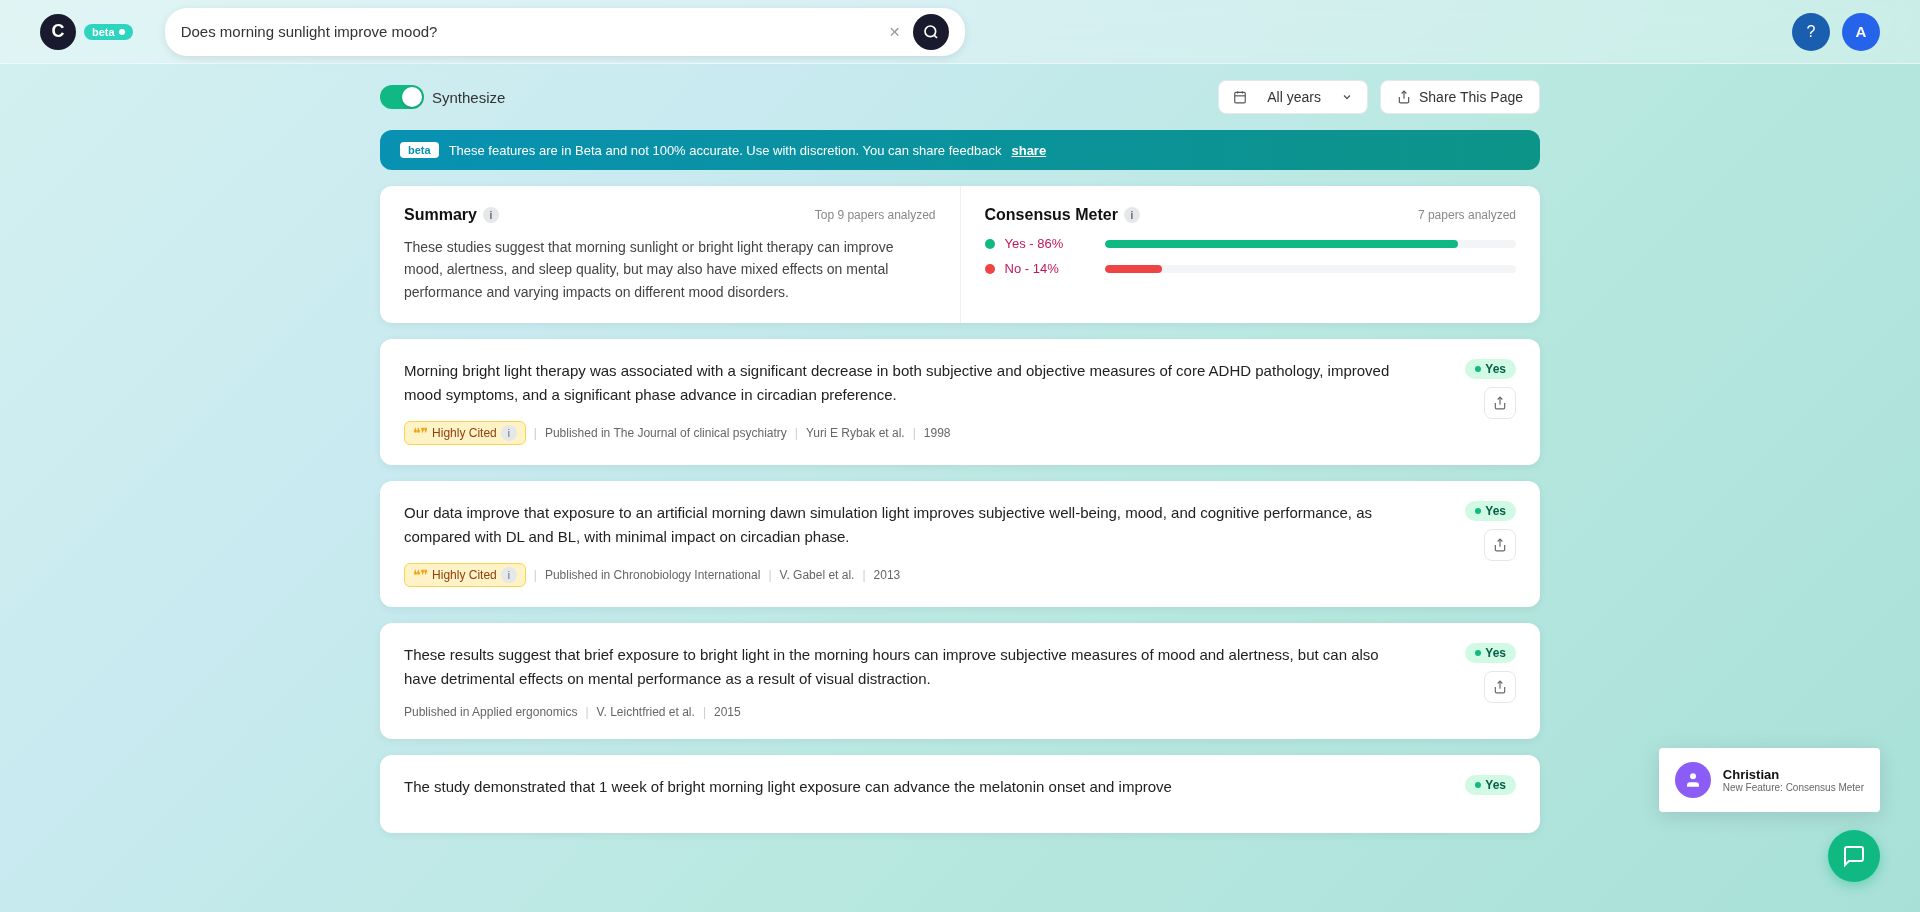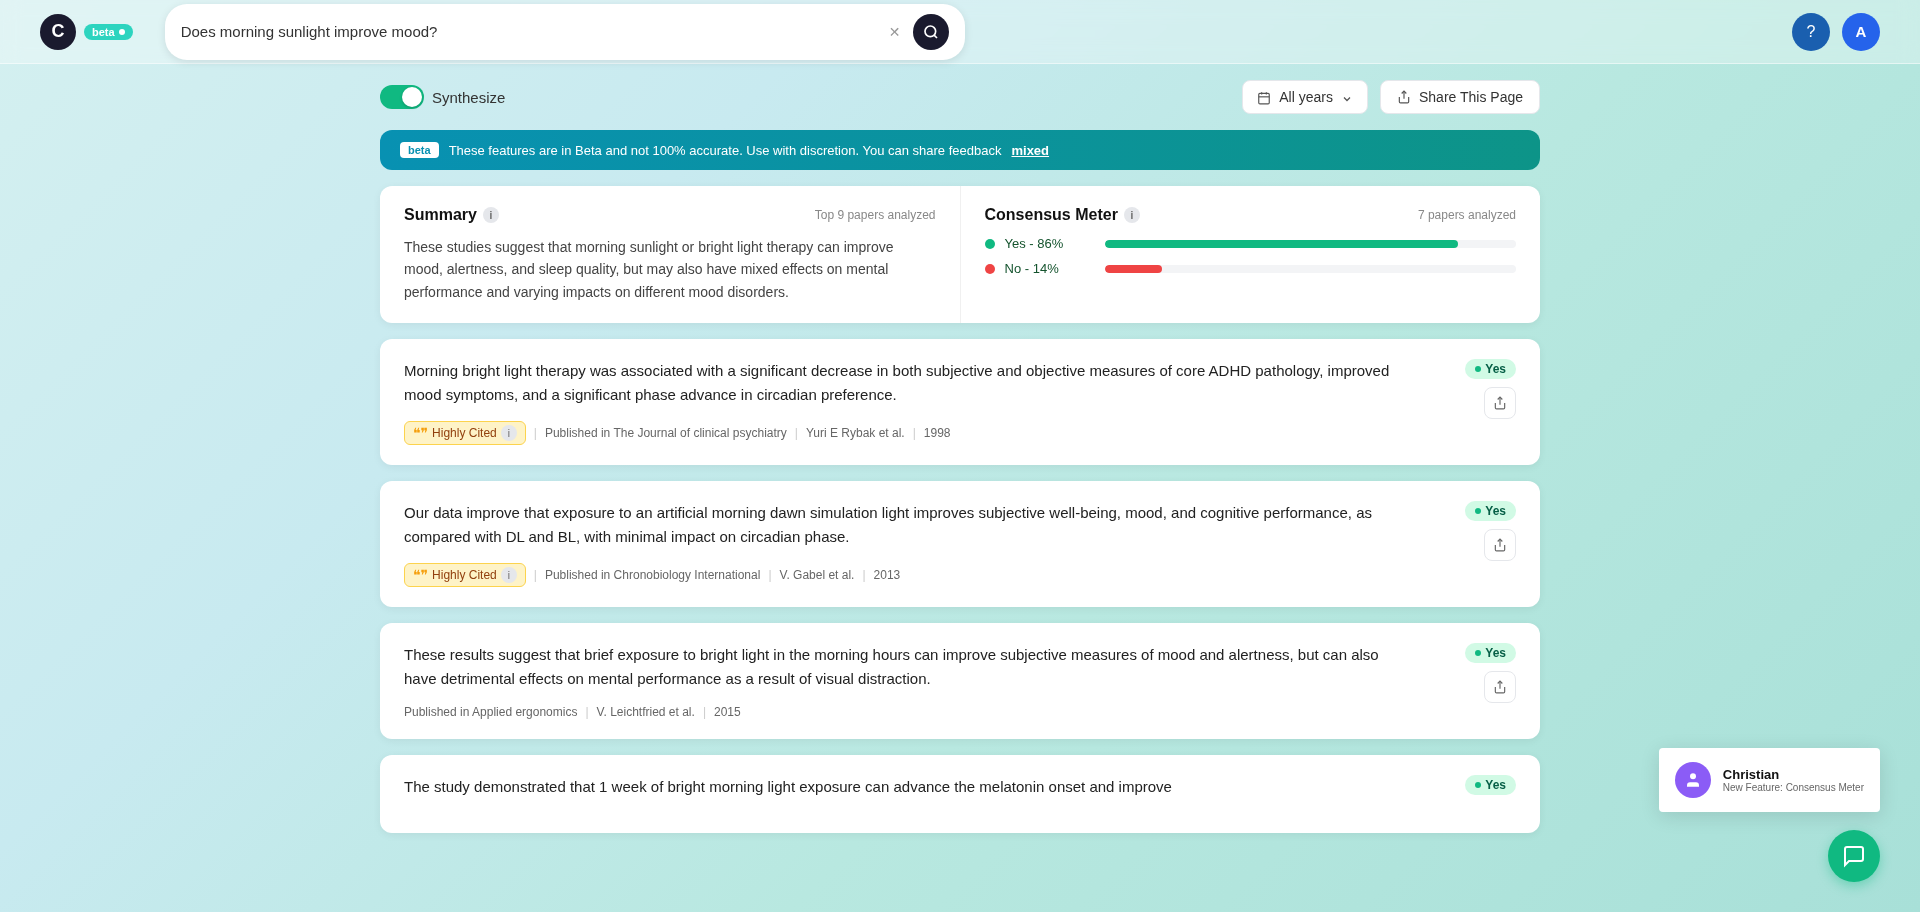--- a/index.html
+++ b/index.html
@@ -46,21 +46,21 @@
       display: flex; align-items: center; gap: 4px;
     }
     .beta-badge .dot {
       width: 6px; height: 6px;
       background: white;
       border-radius: 50%;
     }
     .search-bar {
       flex: 1;
       max-width: 800px;
-      height: 56px;
+      height: 48px;
       background: white;
       border-radius: 22px;
       display: flex;
       align-items: center;
       padding: 0 16px;
       gap: 8px;
       box-shadow: 0 2px 8px rgba(0,0,0,0.1);
     }
     .search-input {
       flex: 1;
@@ -143,22 +143,22 @@
       font-weight: 500;
     }
     .controls-right {
       margin-left: auto;
       display: flex;
       align-items: center;
       gap: 12px;
     }
     .years-btn {
       display: flex;
-      align-items: flex-end;
-      gap: 8px;
+      align-items: center;
+      gap: 20px;
       background: white;
       border: 1px solid #e5e7eb;
       border-radius: 8px;
       padding: 8px 14px;
       cursor: pointer;
       font-size: 14px;
       color: #333;
     }
     .share-btn {
       display: flex;
@@ -268,21 +268,21 @@
     .consensus-dot {
       width: 10px; height: 10px;
       border-radius: 50%;
       flex-shrink: 0;
     }
     .dot-green { background: #10b981; }
     .dot-yellow { background: #f59e0b; }
     .dot-red { background: #ef4444; }
     .consensus-label {
       font-size: 13px;
-      color: #14532d;
+      color: #be185d;
       min-width: 90px;
     }
     .consensus-bar-track {
       flex: 1;
       height: 8px;
       background: #f3f4f6;
       border-radius: 4px;
       overflow: hidden;
     }
     .consensus-bar-fill {
@@ -495,21 +495,21 @@
         <line x1="12" y1="2" x2="12" y2="15"></line>
       </svg>
       <span>Share This Page</span>
     </button>
   </div>
 </div>
 
 <div class="beta-banner">
   <span class="banner-beta-tag">beta</span>
   <span>These features are in Beta and not 100% accurate. Use with discretion. You can share feedback</span>
-  <span class="banner-link">mixed</span>
+  <span class="banner-link">share</span>
 </div>
 
 <div class="main-content">
 
   <div class="summary-row">
     <div class="summary-panel">
       <div class="panel-header">
         <div class="panel-title">
           <span>Summary</span>
           <div class="info-icon">i</div>

